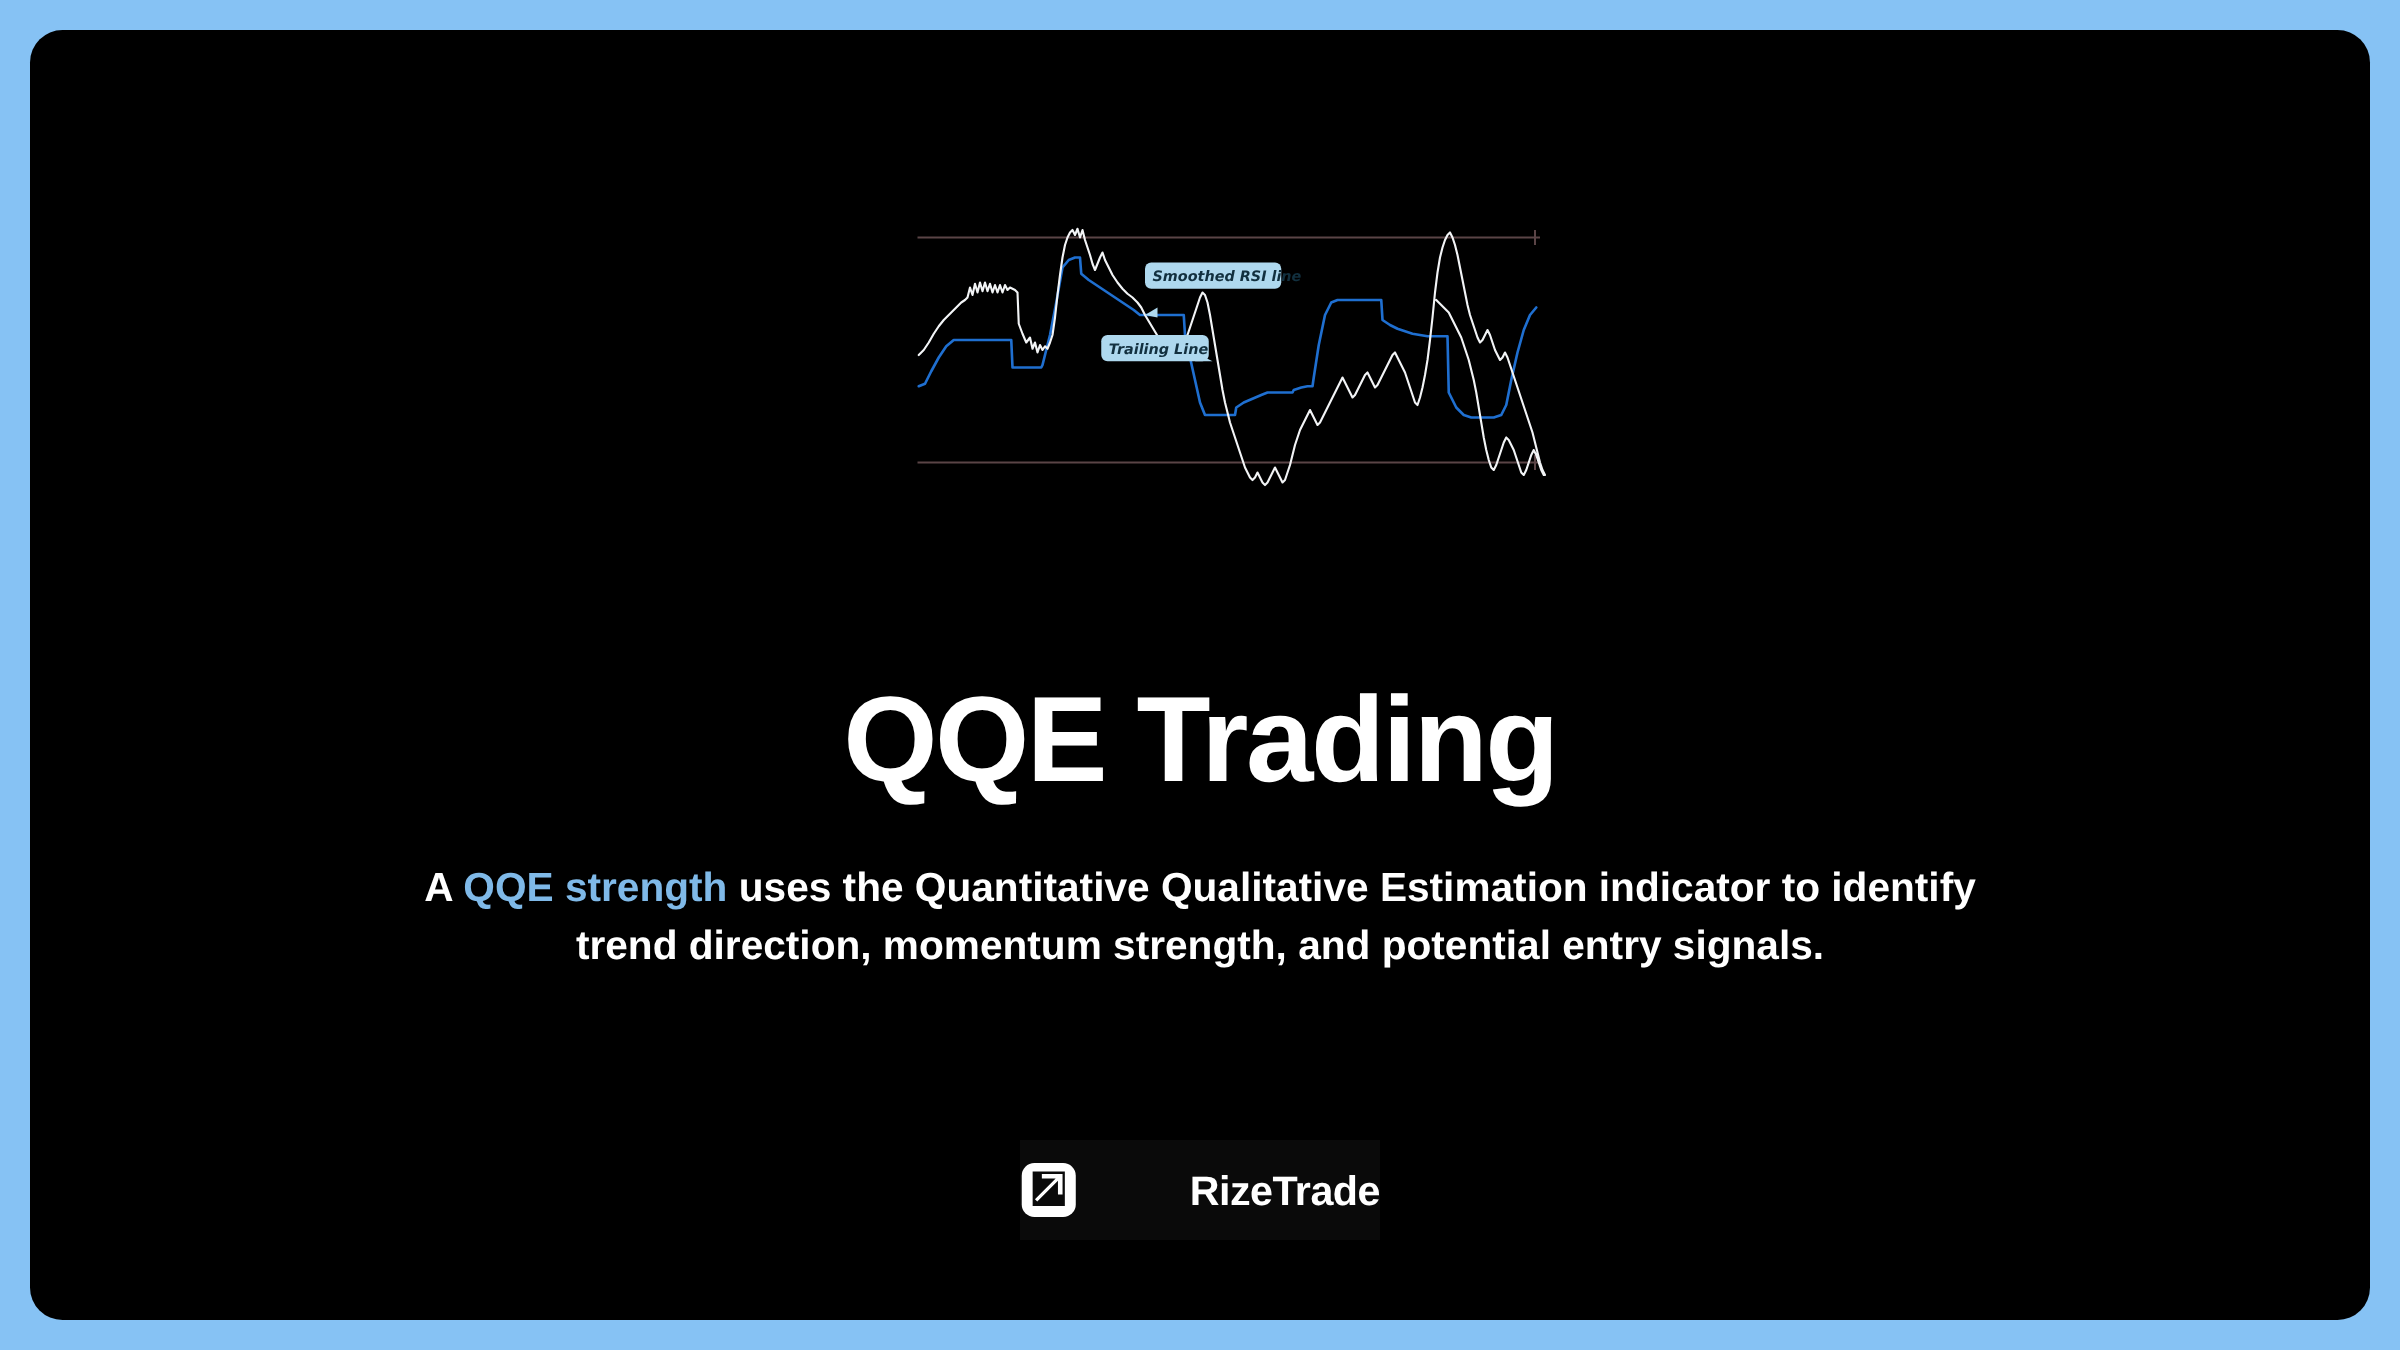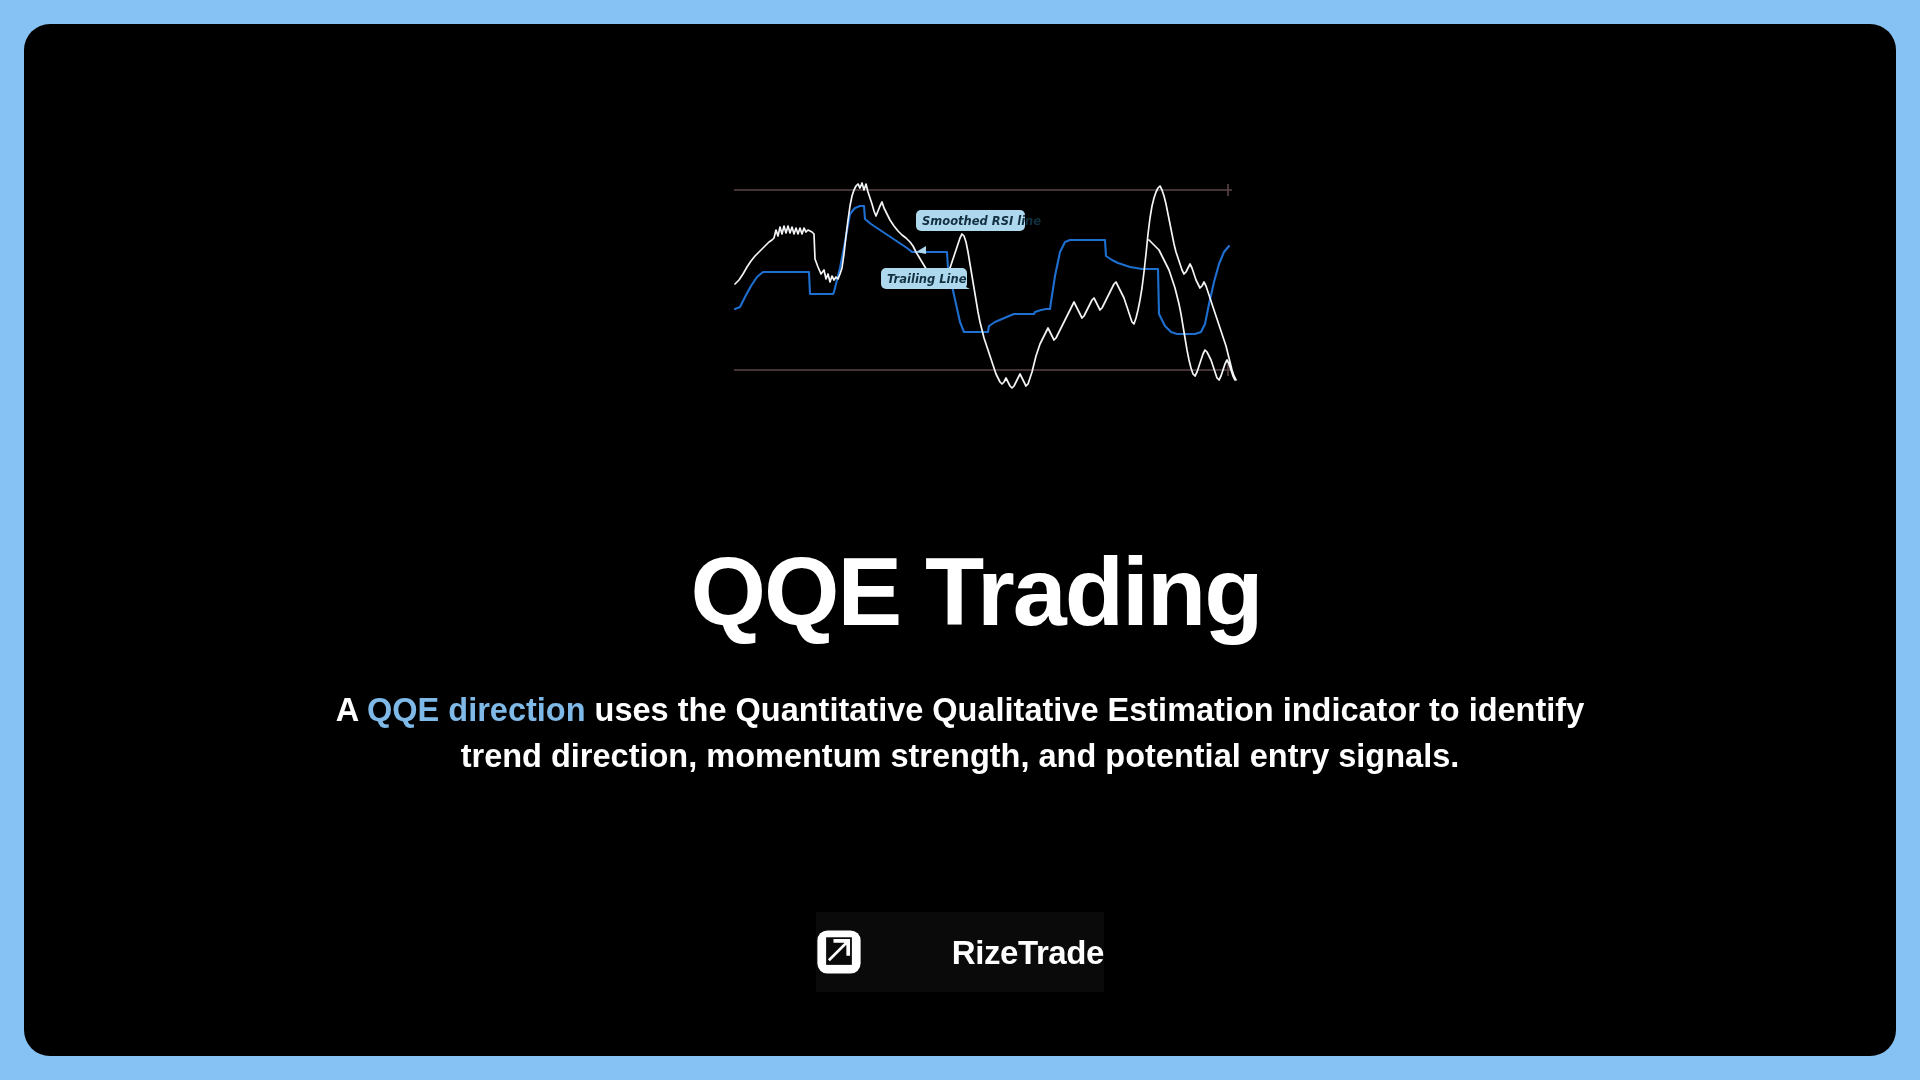--- a/index.html
+++ b/index.html
@@ -44,21 +44,21 @@
   .bubble-text {
     font-family: "DejaVu Sans", sans-serif;
     font-style: italic;
     font-weight: 700;
     fill: #12303f;
   }
 
   
   #page-title {
     position: absolute;
-    left: 16px;
+    left: 0;
     top: 452px;
     width: 1872px;
     text-align: center;
     color: #ffffff;
     font-family: "Liberation Sans", sans-serif;
     font-weight: 700;
     font-size: 97px;
     letter-spacing: -2px;
     line-height: 1.05;
     white-space: nowrap;
@@ -138,21 +138,21 @@
         <g>
           <path d="M 248 121 L 256 125 L 242 125 Z" fill="#aed8ee"></path>
           <rect x="167" y="104" width="86" height="21" rx="5" ry="5" fill="#aed8ee"></rect>
           <text class="bubble-text" x="173" y="119" font-size="11.5">Trailing Line</text>
         </g>
       </svg>
     </div>
 
     <h1 id="page-title">QQE Trading</h1>
 
-    <p id="subtitle"><span>A </span><span class="accent">QQE direction</span><span> uses the Quantitative Qualitative Estimation indicator to identify trend direction, momentum strength, and potential entry signals.</span></p>
+    <p id="subtitle"><span>A </span><span class="accent">QQE strength</span><span> uses the Quantitative Qualitative Estimation indicator to identify trend direction, momentum strength, and potential entry signals.</span></p>
 
     <div id="logo-lockup">
       <svg id="logo-mark" viewBox="0 0 100 100" xmlns="http://www.w3.org/2000/svg">
         <rect x="3" y="3" width="94" height="94" rx="22" ry="22" fill="#ffffff"></rect>
         <path d="M 22 18 L 22 78 L 78 78 L 78 18 Z" fill="#0a0a0a"></path>
         <path d="M 30 70 L 66 34 L 66 58 L 74 58 L 74 22 L 38 22 L 38 30 L 62 30 L 26 66 Z" fill="#ffffff"></path>
       </svg>
       <span id="logo-wordmark">RizeTrade</span>
     </div>
 

